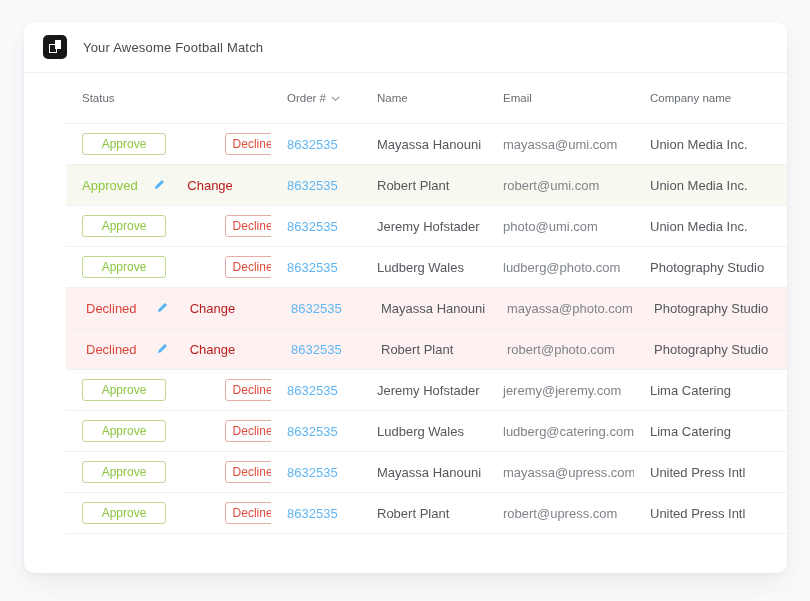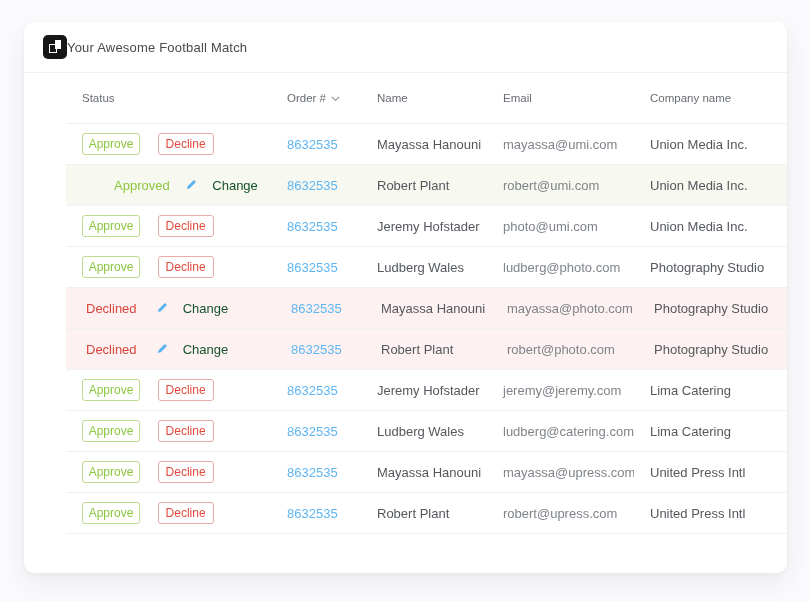--- a/index.html
+++ b/index.html
@@ -46,20 +46,21 @@
   }
   .logo .glyph-fill {
     position: absolute;
     left: 12px;
     top: 5px;
     width: 6px;
     height: 9px;
     background: #ffffff;
   }
   .app-title {
+    margin-left: 16px;
     font-size: 13px;
     color: #46494d;
     letter-spacing: .2px;
   }
   .table-wrap { margin-left: 42px; }
   table {
     width: 721px;
     border-collapse: collapse;
     table-layout: fixed;
   }
@@ -88,43 +89,43 @@
   tr.approved td { background: #f7f8f0; }
   tr.declined td { background: #fdf1f1; padding-left: 20px; }
   td.email { color: #7f848a; }
   .btn {
     display: inline-block;
     box-sizing: border-box;
     border-radius: 3px;
     font-size: 12px;
     line-height: 20px;
     height: 22px;
-    width: 58px;
+    width: 84px;
     text-align: center;
     background: transparent;
     cursor: pointer;
     font-family: "Liberation Sans", sans-serif;
     padding: 0;
   }
   .btn-approve { border: 1px solid #bdda90; color: #8cc63e; margin-right: 14px; }
-  .btn-decline { border: 1px solid #e7aca5; color: #e14b3e; width: 56px; }
+  .btn-decline { border: 1px solid #e7aca5; color: #e14b3e; width: 56px; margin-left: 41px; }
   .status-text {
     display: inline-block;
     min-width: 54px;
     margin-right: 13px;
     font-size: 13px;
   }
-  .status-text.ok { color: #8cc63e; margin-left: 32px; }
+  .status-text.ok { color: #8cc63e; }
   .status-text.no { color: #d9443a; }
   .change-link {
-    color: #14532d;
+    color: #b91c1c;
     font-size: 13px;
     display: inline-flex;
     align-items: center;
-    gap: 15px;
+    gap: 22px;
     cursor: pointer;
     text-decoration: none;
   }
   .order-link { color: #5fb6f3; text-decoration: none; cursor: pointer; text-align: center; }
   .chev { display: inline-block; }
 </style>
 </head>
 <body>
 
 <div class="card">

